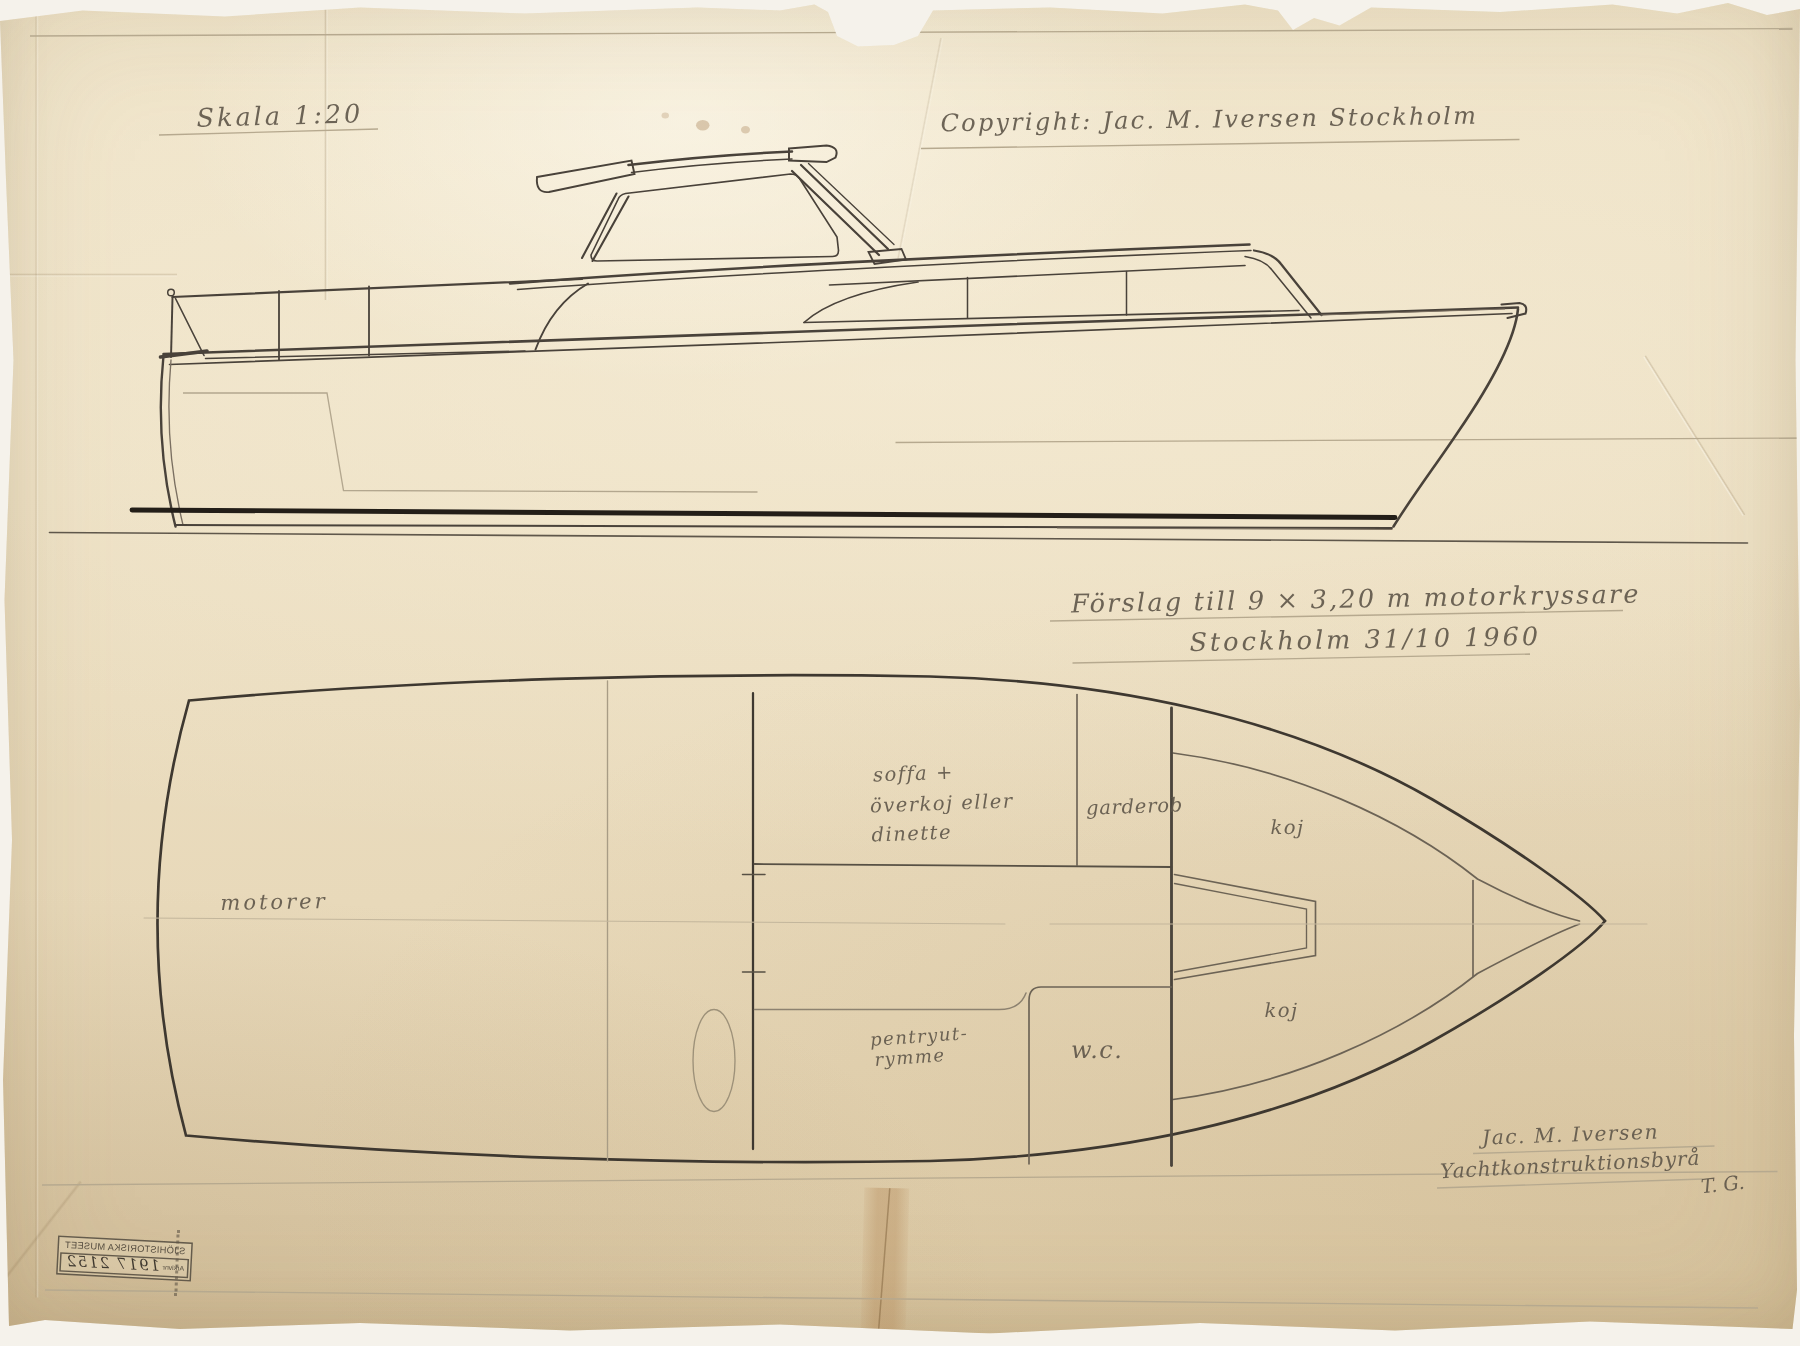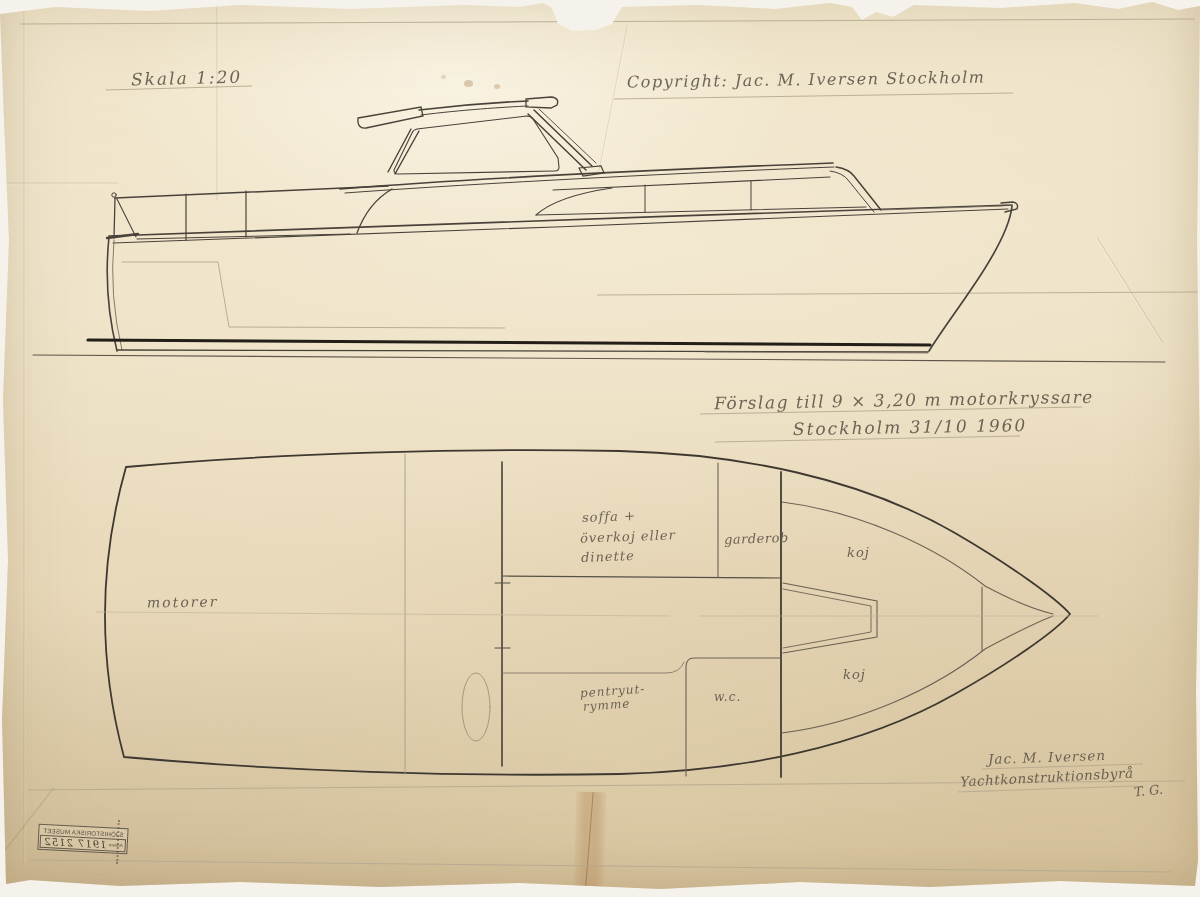--- a/index.html
+++ b/index.html
@@ -185,21 +185,21 @@
 
     <div class="hw" style="left:147px;top:594px;font-size:14px;letter-spacing:2px;transform:rotate(-1deg);">motorer</div>
     <div class="hw" style="left:582px;top:509px;font-size:13px;letter-spacing:1px;transform:rotate(-2deg);">soffa +</div>
     <div class="hw" style="left:580px;top:529px;font-size:13px;letter-spacing:1px;transform:rotate(-2deg);">överkoj eller</div>
     <div class="hw" style="left:581px;top:549px;font-size:13px;letter-spacing:1px;transform:rotate(-2deg);">dinette</div>
     <div class="hw" style="left:724px;top:531px;font-size:13px;letter-spacing:0.5px;transform:rotate(-2deg);">garderob</div>
     <div class="hw" style="left:847px;top:545px;font-size:13px;letter-spacing:1px;">koj</div>
     <div class="hw" style="left:843px;top:667px;font-size:13px;letter-spacing:1px;">koj</div>
     <div class="hw" style="left:580px;top:684px;font-size:12px;letter-spacing:1px;transform:rotate(-4deg);">pentryut-</div>
     <div class="hw" style="left:583px;top:698px;font-size:12px;letter-spacing:1px;transform:rotate(-4deg);">rymme</div>
-    <div class="hw" style="left:714px;top:690px;font-size:12px;letter-spacing:1px;font-style:italic;">w.c.</div>
+    <div class="hw" style="left:714px;top:690px;font-size:16px;letter-spacing:1px;font-style:italic;">w.c.</div>
 
     <div class="stamp">
       <div class="stamp-museum">SJÖHISTORISKA MUSEET</div>
       <div class="stamp-row">
         <span class="stamp-arkivnr">Arkivnr</span>
         <span class="stamp-number">1917 2152</span>
       </div>
     </div>
     <div class="dotline"></div>
   </div>

